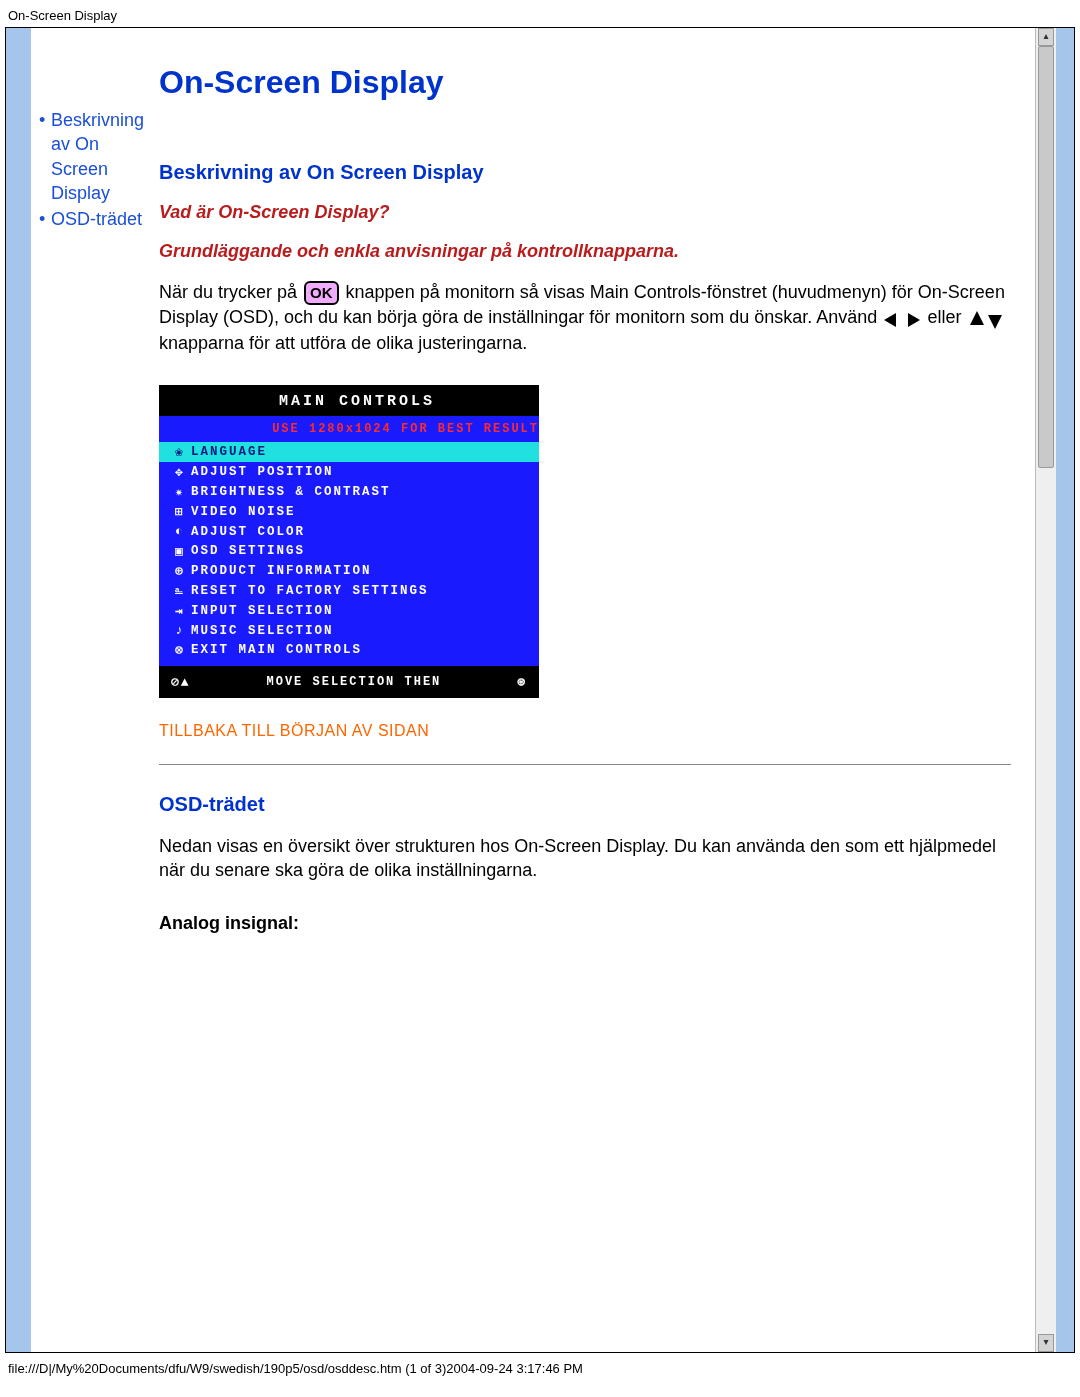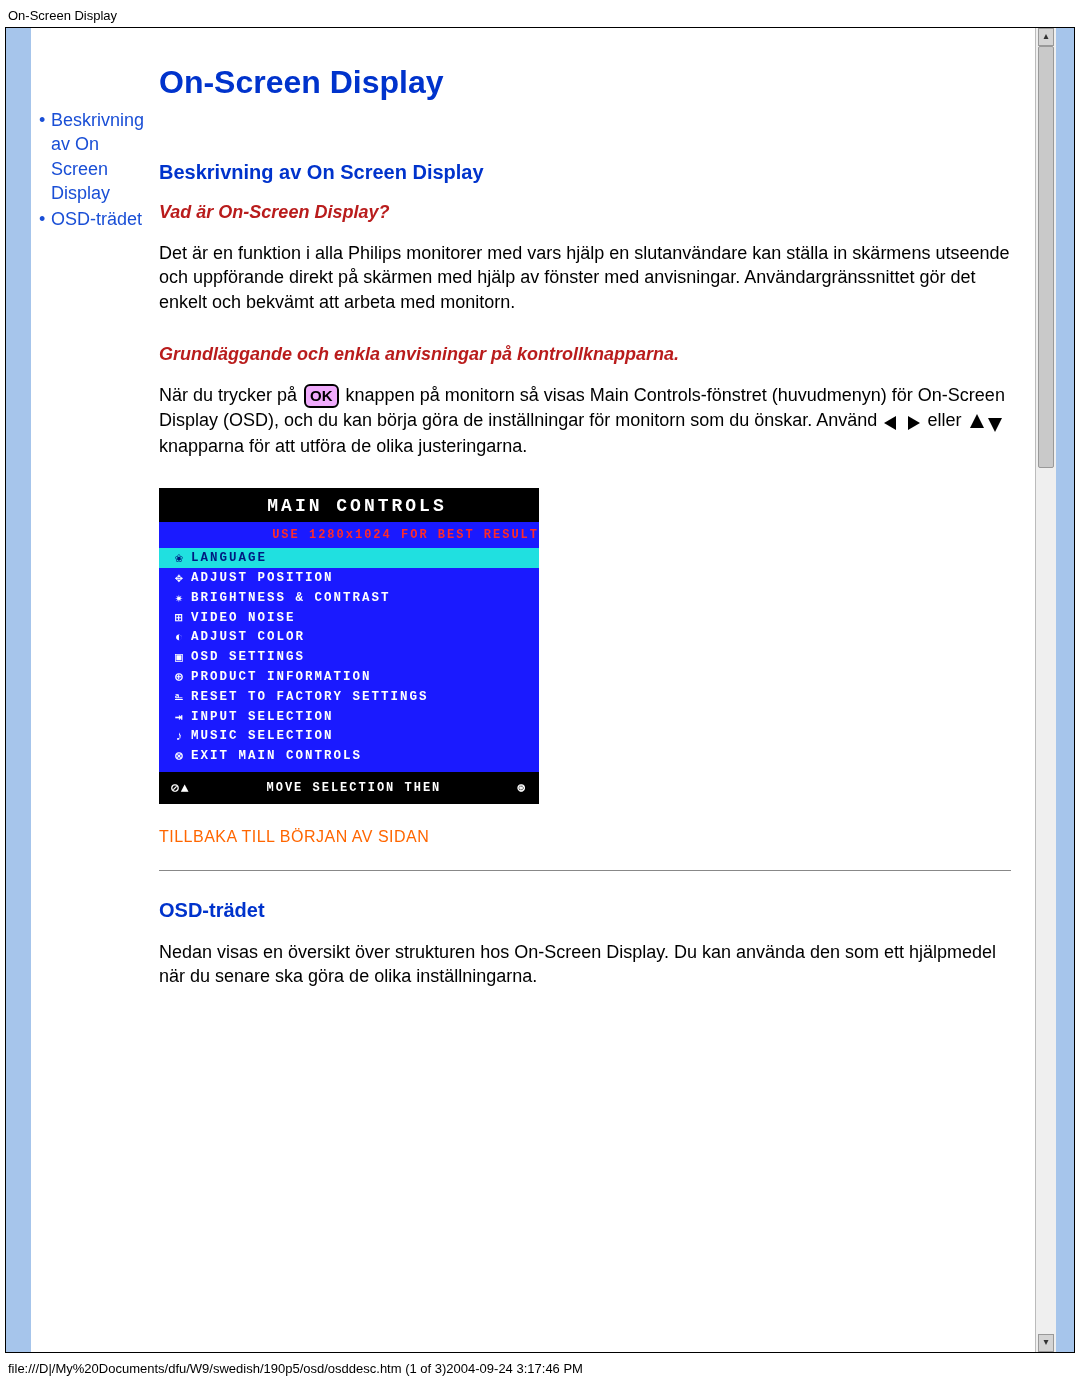--- a/index.html
+++ b/index.html
@@ -137,21 +137,21 @@
     width: 380px;
     background: #000;
     display: inline-block;
     margin-bottom: 24px;
     font-family: "Courier New", monospace;
   }
   .osd-title {
     color: #fff;
     text-align: center;
     letter-spacing: 3px;
-    font-size: 18px;
+    font-size: 15px;
     padding: 8px 0 6px 16px;
     font-weight: bold;
   }
   .osd-body {
     background: #1a1aff;
     padding: 2px 0 6px 0;
   }
   .osd-warn {
     color: #ff2a2a;
     font-size: 12px;
@@ -226,21 +226,20 @@
         <span class="sidebar-bullet">•</span>
         <span class="sidebar-link">OSD-trädet</span>
       </div>
     </nav>
 
     <main class="main">
       <h1 class="page-title">On-Screen Display</h1>
 
       <h2 class="section-heading">Beskrivning av On Screen Display</h2>
       <div class="sub-heading">Vad är On-Screen Display?</div>
-      <p class="body-text">Det är en funktion i alla Philips monitorer med vars hjälp en slutanvändare kan ställa in skärmens utseende och uppförande direkt på skärmen med hjälp av fönster med anvisningar. Användargränssnittet gör det enkelt och bekvämt att arbeta med monitorn.</p>
 
       <div class="sub-heading">Grundläggande och enkla anvisningar på kontrollknapparna.</div>
 
       <p class="body-text">
         <span>När du trycker på </span>
         <span class="inline-icon ok-btn">OK</span>
         <span> knappen på monitorn så visas Main Controls-fönstret (huvudmenyn) för On-Screen Display (OSD), och du kan börja göra de inställningar för monitorn som du önskar. Använd </span>
         <span class="inline-icon arrows-lr">
           <svg width="36" height="18">
               <polygon points="0,9 12,2 12,16" fill="#000"></polygon>
@@ -316,20 +315,21 @@
         </div>
       </div>
 
       <div class="back-link">TILLBAKA TILL BÖRJAN AV SIDAN</div>
 
       <hr class="rule">
 
       <h2 class="section-heading">OSD-trädet</h2>
       <p class="body-text">Nedan visas en översikt över strukturen hos On-Screen Display. Du kan använda den som ett hjälpmedel när du senare ska göra de olika inställningarna.</p>
 
+      <div class="sub-strong">Analog insignal:</div>
     </main>
   </div>
 
   <div class="scroll-track">
     <div class="scroll-arrow top">▴</div>
     <div class="scroll-thumb"></div>
     <div class="scroll-arrow bottom">▾</div>
   </div>
 
   <div class="right-blue-strip"></div>

